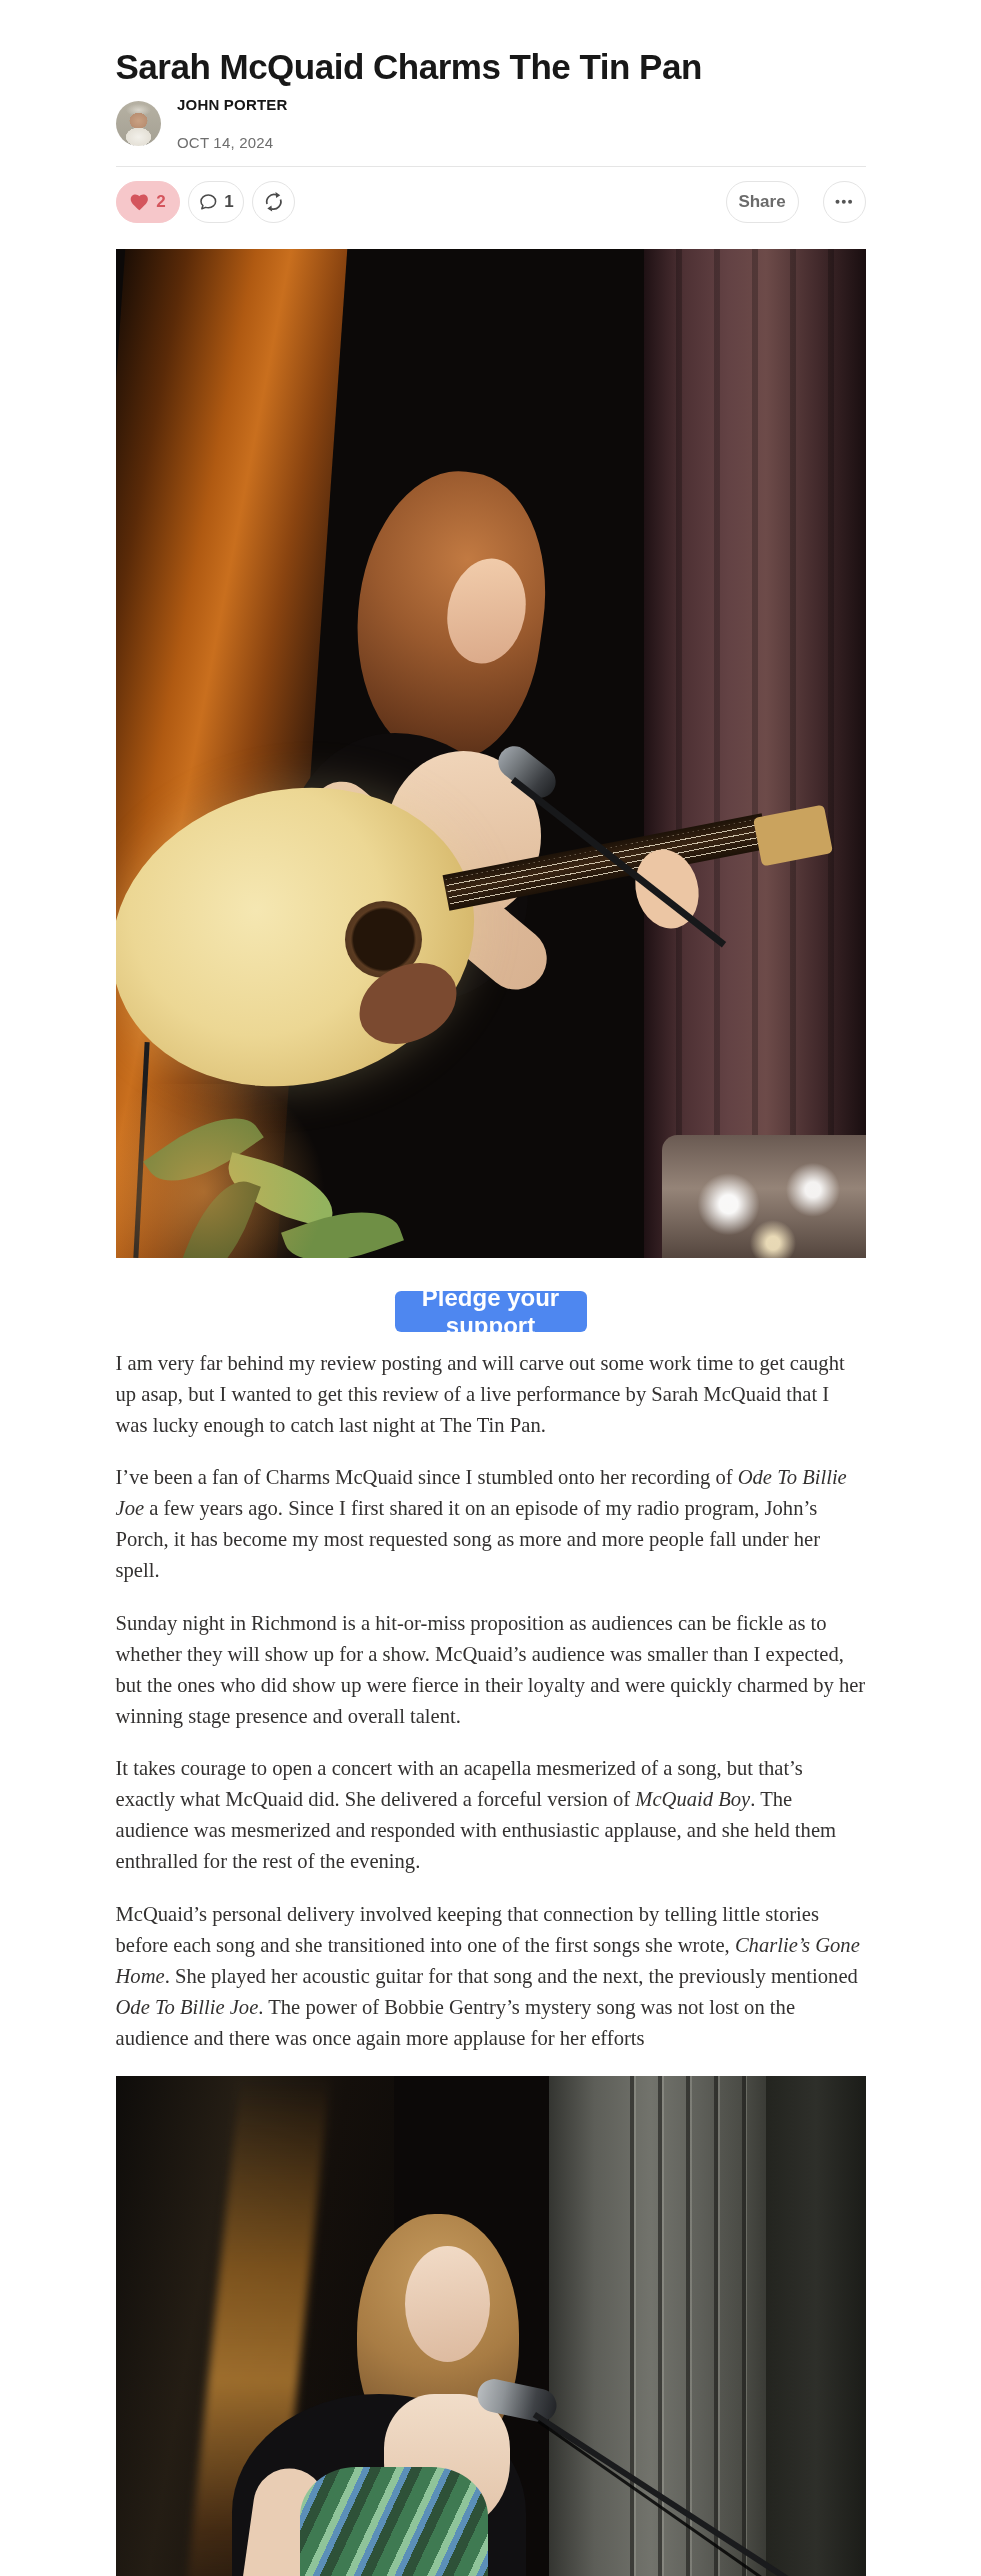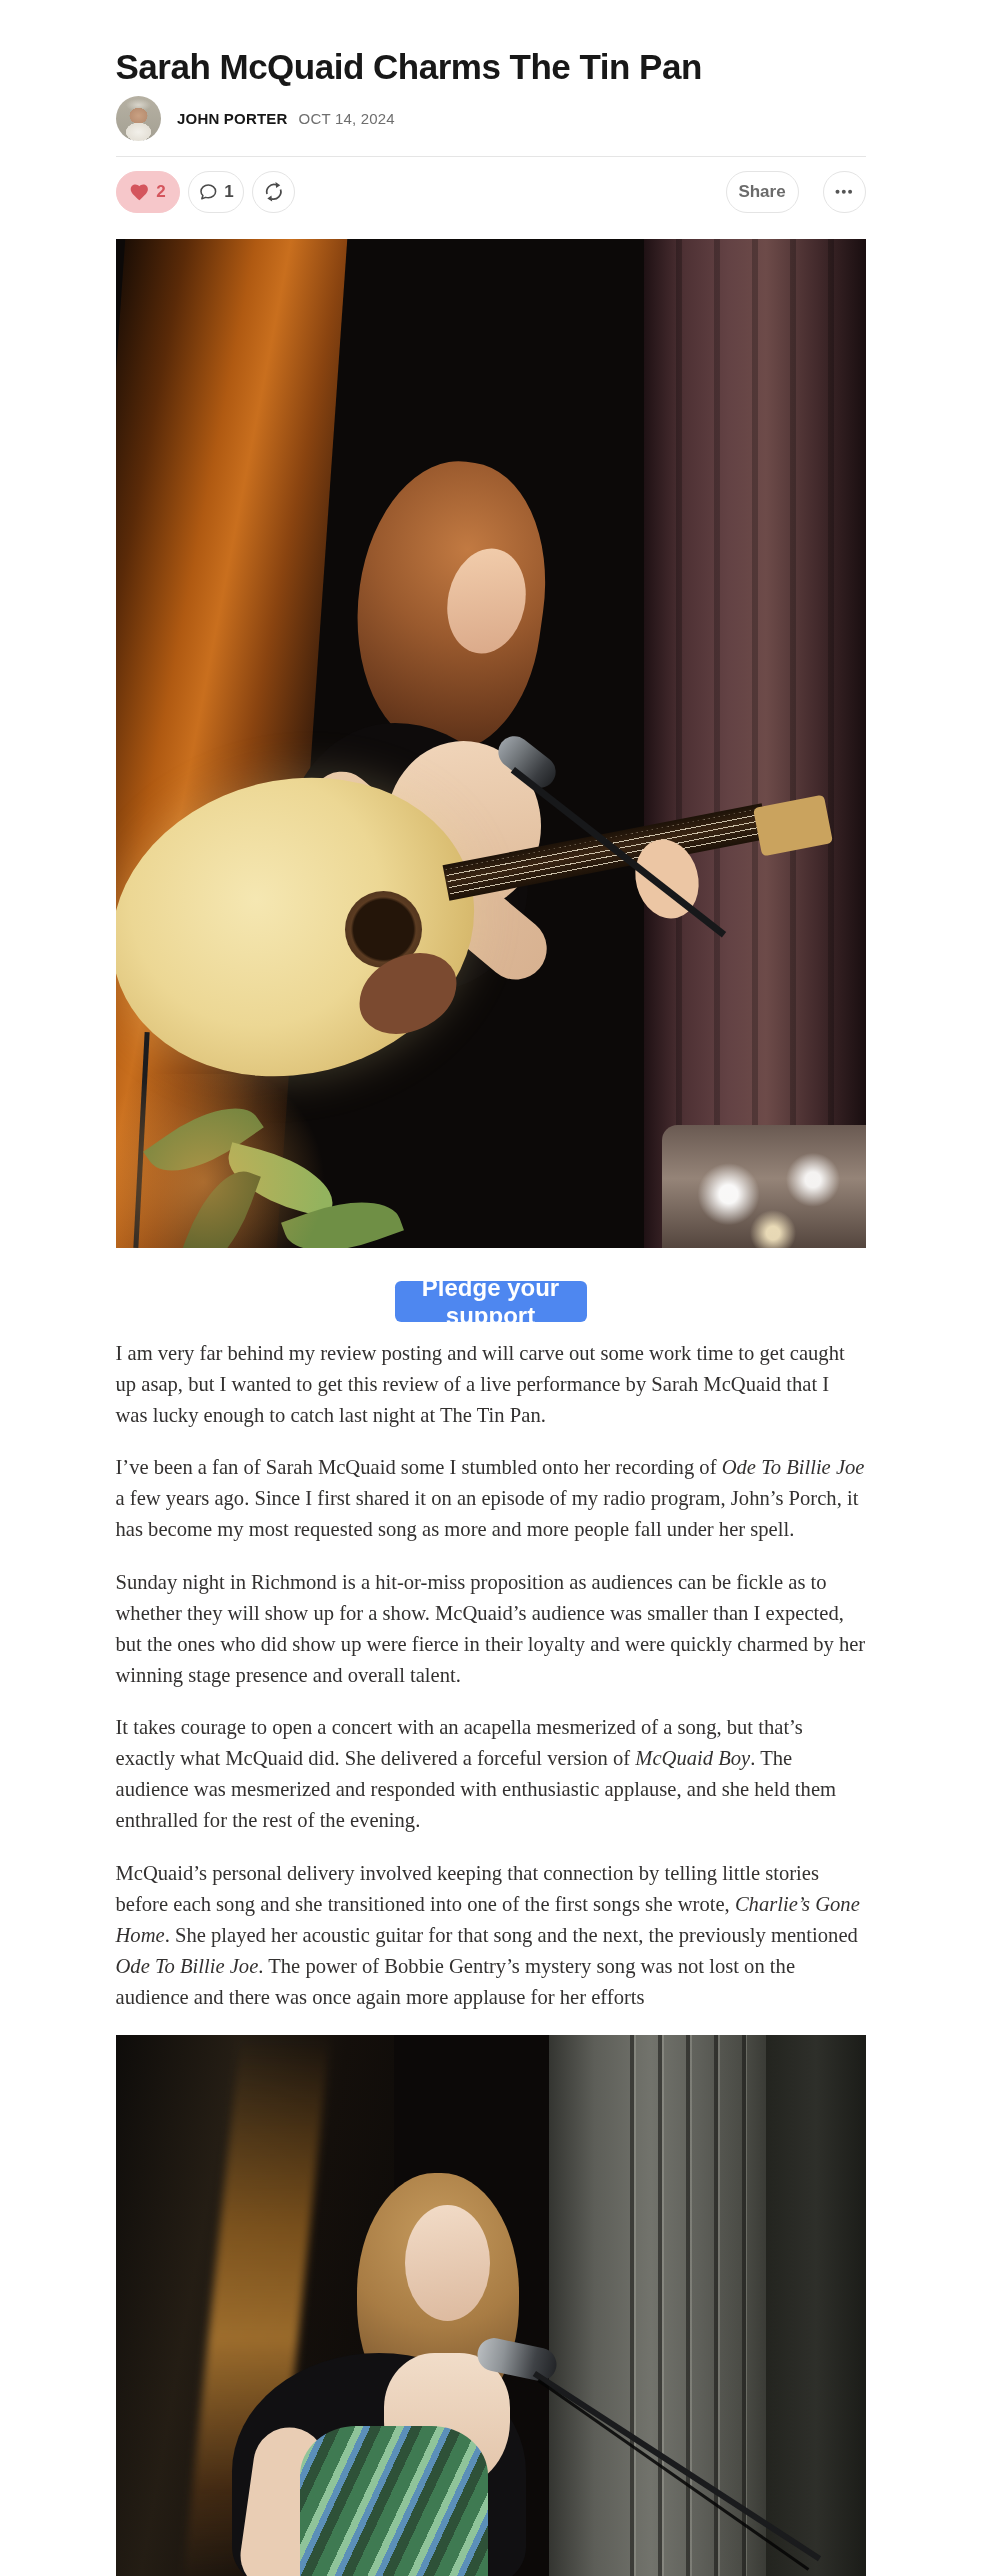--- a/index.html
+++ b/index.html
@@ -9,21 +9,21 @@
   
   .post-title{font-size:35px;line-height:1.05;font-weight:700;letter-spacing:-0.5px;color:#181818;margin:0 0 10px 0;}
   .byline{display:flex;align-items:center;gap:16.5px;margin-bottom:15.5px;}
   .avatar{width:45px;height:45px;border-radius:50%;flex:0 0 auto;cursor:pointer;
     background:
       radial-gradient(ellipse 46% 34% at 50% 80%, #f2f0ea 0%, #e4e0d6 60%, rgba(0,0,0,0) 61%),
       radial-gradient(ellipse 32% 28% at 50% 44%, #c9a183 0%, #b98f72 62%, rgba(0,0,0,0) 63%),
       radial-gradient(ellipse 40% 20% at 50% 20%, #d9d5cb 0%, rgba(0,0,0,0) 70%),
       radial-gradient(ellipse 70% 35% at 50% 108%, #474b45 0%, rgba(0,0,0,0) 65%),
       linear-gradient(180deg,#b6b1a3,#a4a093);}
-  .byline-meta{display:flex;flex-direction:row;gap:11px;}
+  .byline-meta{display:flex;flex-direction:column;gap:21px;}
   .byline-name{font-size:15px;font-weight:700;color:#161616;letter-spacing:0.2px;}
   .byline-date{font-size:15px;color:#6e6e6e;letter-spacing:0.2px;}
   .divider{height:0.5px;background:#e5e5e5;border:none;margin:0;}
 
   
   .action-bar{display:flex;align-items:center;margin-top:14.4px;}
   .action-left{display:flex;align-items:center;gap:8.2px;flex:1;}
   .pill{height:42px;border-radius:21px;display:flex;align-items:center;justify-content:center;
         background:#fff;border:1px solid #e4e4e4;box-sizing:border-box;cursor:pointer;gap:6.2px;}
   .pill-like{width:64px;background:#f6c7ca;border-color:#f6c7ca;}
@@ -207,21 +207,21 @@
     <div class="p1-glow-bl"></div>
   </div>
 
   <div class="pledge-wrap">
     <button class="pledge-btn">Pledge your support</button>
   </div>
 
   <div class="article">
     <div id="paras-before">
         <p><span>I am very far behind my review posting and will carve out some work time to get caught up asap, but I wanted to get this review of a live performance by Sarah McQuaid that I was lucky enough to catch last night at The Tin Pan.</span></p>
-        <p><span>I’ve been a fan of Sarah McQuaid some I stumbled onto her recording of </span><em>Ode To Billie Joe</em><span> a few years ago. Since I first shared it on an episode of my radio program, John’s Porch, it has become my most requested song as more and more people fall under her spell.</span></p>
+        <p><span>I’ve been a fan of Charms McQuaid since I stumbled onto her recording of </span><em>Ode To Billie Joe</em><span> a few years ago. Since I first shared it on an episode of my radio program, John’s Porch, it has become my most requested song as more and more people fall under her spell.</span></p>
         <p><span>Sunday night in Richmond is a hit-or-miss proposition as audiences can be fickle as to whether they will show up for a show. McQuaid’s audience was smaller than I expected, but the ones who did show up were fierce in their loyalty and were quickly charmed by her winning stage presence and overall talent.</span></p>
         <p><span>It takes courage to open a concert with an acapella mesmerized of a song, but that’s exactly what McQuaid did. She delivered a forceful version of </span><em>McQuaid Boy</em><span>. The audience was mesmerized and responded with enthusiastic applause, and she held them enthralled for the rest of the evening.</span></p>
         <p><span>McQuaid’s personal delivery involved keeping that connection by telling little stories before each song and she transitioned into one of the first songs she wrote, </span><em>Charlie’s Gone Home</em><span>. She played her acoustic guitar for that song and the next, the previously mentioned </span><em>Ode To Billie Joe</em><span>. The power of Bobbie Gentry’s mystery song was not lost on the audience and there was once again more applause for her efforts</span></p>
       </div>
 
     <div class="photo photo2" aria-label="Sarah McQuaid standing at a microphone wearing a green and blue patterned dress with a black lace cardigan">
       <div class="p2-curtainL"></div>
       <div class="p2-glowband"></div>
       <div class="p2-wall"></div>
       <div class="p2-pipes"></div>

